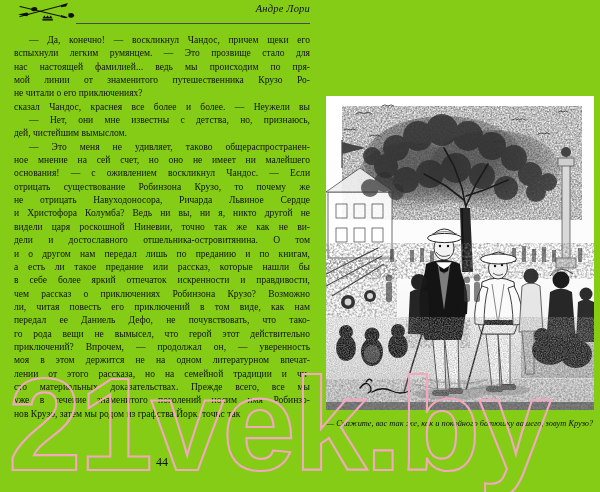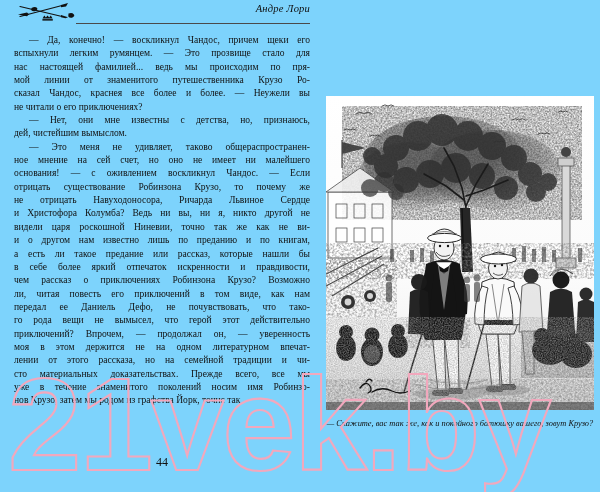--- a/index.html
+++ b/index.html
@@ -4,21 +4,21 @@
 <style>
   html, body {
     margin: 0;
     padding: 0;
     background: #ffffff;
   }
   #page {
     position: relative;
     width: 600px;
     height: 492px;
-    background: #7dd3fc;
+    background: #84cc16;
     overflow: hidden;
     font-family: "Liberation Serif", "DejaVu Serif", serif;
   }
 
   
   #header {
     position: absolute;
     left: 14px;
     top: 2px;
     width: 296px;
@@ -157,36 +157,37 @@
     <div id="header-title">Андре Лори</div>
     <div id="header-rule"></div>
   </div>
 
   <div id="text-column">
     <p class="para">
       <span class="ln first just">— Да, конечно! — воскликнул Чандос, причем щеки его</span>
       <span class="ln just">вспыхнули легким румянцем. — Это прозвище стало для</span>
       <span class="ln just">нас настоящей фамилией... ведь мы происходим по пря-</span>
       <span class="ln just">мой линии от знаменитого путешественника Крузо Ро-</span>
+      <span class="ln last">не читали о его приключениях?</span>
       <span class="ln just">сказал Чандос, краснея все более и более. — Неужели вы</span>
-      <span class="ln last">не читали о его приключениях?</span>
     </p>
     <p class="para">
       <span class="ln first just">— Нет, они мне известны с детства, но, признаюсь,</span>
       <span class="ln last">дей, чистейшим вымыслом.</span>
     </p>
     <p class="para">
       <span class="ln first just">— Это меня не удивляет, таково общераспространен-</span>
       <span class="ln just">ное мнение на сей счет, но оно не имеет ни малейшего</span>
       <span class="ln just">основания! — с оживлением воскликнул Чандос. — Если</span>
       <span class="ln just">отрицать существование Робинзона Крузо, то почему же</span>
       <span class="ln just">не отрицать Навуходоносора, Ричарда Львиное Сердце</span>
       <span class="ln just">и Христофора Колумба? Ведь ни вы, ни я, никто другой не</span>
       <span class="ln just">видели царя роскошной Ниневии, точно так же как не ви-</span>
-      <span class="ln just">и о другом нам известно лишь по преданию и по книгам,</span>
+      <span class="ln just">дели и достославного отшельника-островитянина. О том</span>
+      <span class="ln just">и о другом нам передал лишь по преданию и по книгам,</span>
       <span class="ln just">а есть ли такое предание или рассказ, которые нашли бы</span>
       <span class="ln just">в себе более яркий отпечаток искренности и правдивости,</span>
       <span class="ln just">чем рассказ о приключениях Робинзона Крузо? Возможно</span>
       <span class="ln just">ли, читая повесть его приключений в том виде, как нам</span>
       <span class="ln just">передал ее Даниель Дефо, не почувствовать, что тако-</span>
       <span class="ln just">го рода вещи не вымысел, что герой этот действительно</span>
       <span class="ln just">приключений? Впрочем, — продолжал он, — уверенность</span>
       <span class="ln just">моя в этом держится не на одном литературном впечат-</span>
       <span class="ln just">лении от этого рассказа, но на семейной традиции и чи-</span>
       <span class="ln just">сто материальных доказательствах. Прежде всего, все мы</span>

